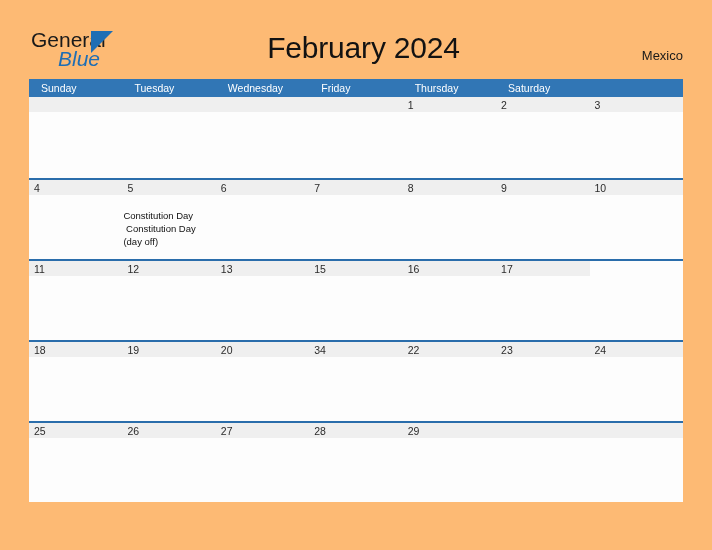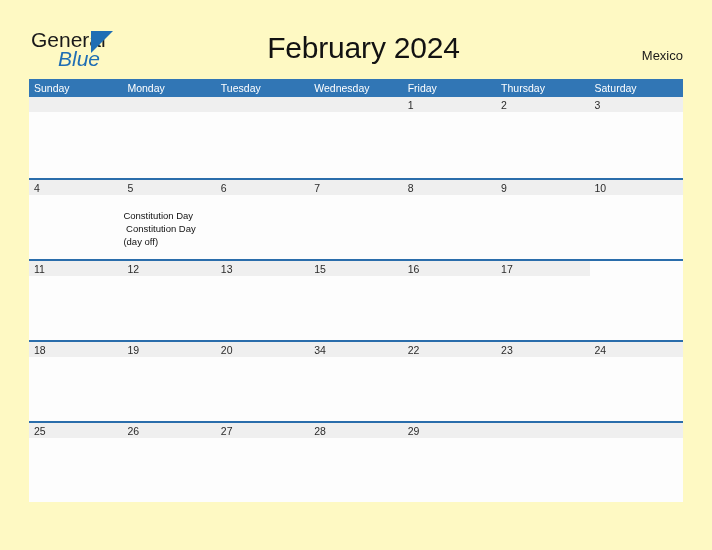--- a/index.html
+++ b/index.html
@@ -9,21 +9,21 @@
     height: 550px;
     background: #ffffff;
     font-family: "Liberation Sans", sans-serif;
     overflow: hidden;
   }
 
   #page {
     position: relative;
     width: 712px;
     height: 550px;
-    background: #fef9c3;
+    background: #fdba74;
   }
 
   
   #header-bar {
     position: absolute;
     left: 0; top: 0;
     width: 712px;
     height: 78px;
   }
 
@@ -100,21 +100,21 @@
     height: 18px;
     background: #3176b5;
   }
   .weekday-cell {
     flex: 0 0 93.43px;
     width: 93.43px;
     height: 18px;
     color: #ffffff;
     font-size: 10.5px;
     line-height: 18px;
-    padding-left: 5px;
+    padding-left: 12px;
     white-space: nowrap;
     overflow: hidden;
   }
 
   .week-row {
     display: flex;
     width: 654px;
     height: 81px;
     border-top: 2px solid #2a6dab;
     background: #fdfdfd;
@@ -176,21 +176,20 @@
 
     <h1 id="page-title">February 2024</h1>
 
     <div id="country-label">Mexico</div>
 
   </div>
 
   <div id="calendar">
     <div id="weekday-header">
         <div class="weekday-cell">Sunday</div>
-        <div class="weekday-cell">Monday</div>
         <div class="weekday-cell">Tuesday</div>
         <div class="weekday-cell">Wednesday</div>
         <div class="weekday-cell">Friday</div>
         <div class="weekday-cell">Thursday</div>
         <div class="weekday-cell">Saturday</div>
       </div>
     <div id="weeks-container">
         <div class="week-row first-row">
           <div class="day-cell empty">
             <div class="day-num-band"></div>

